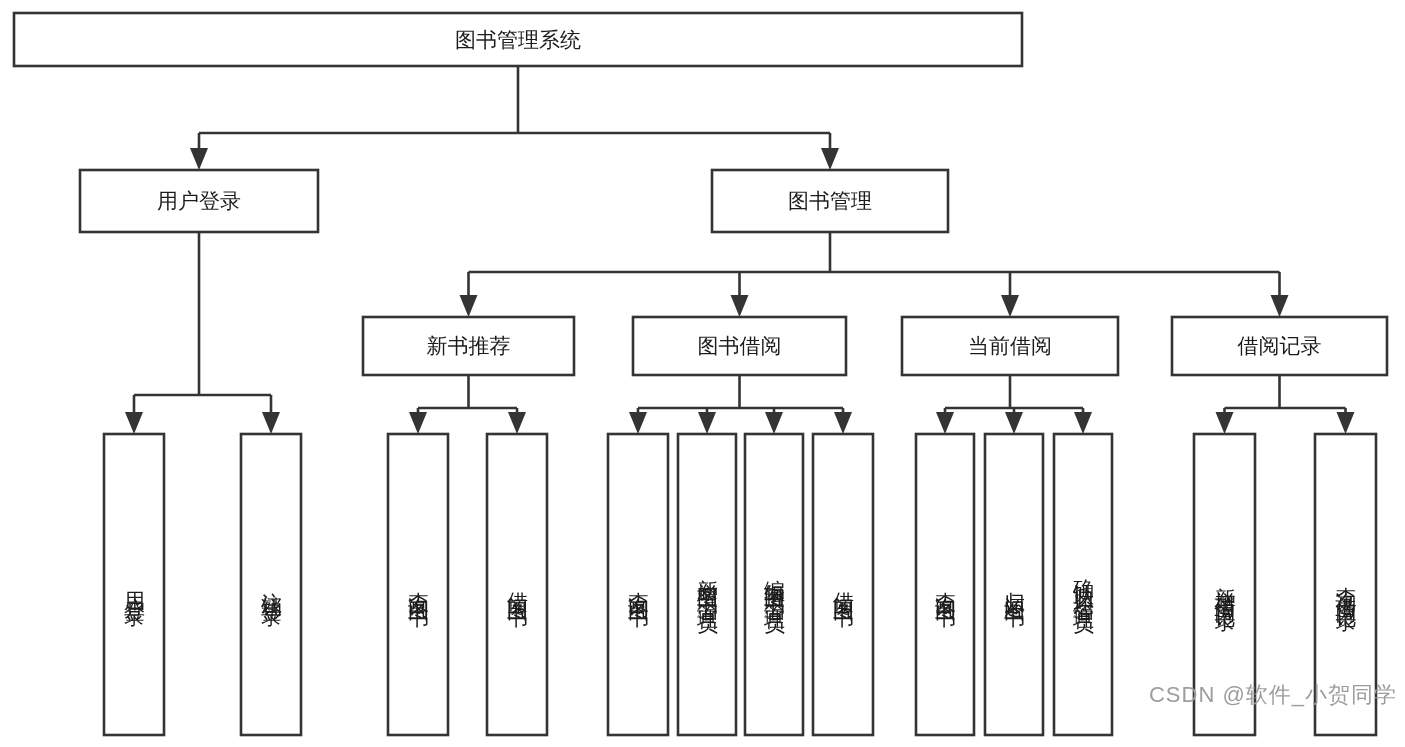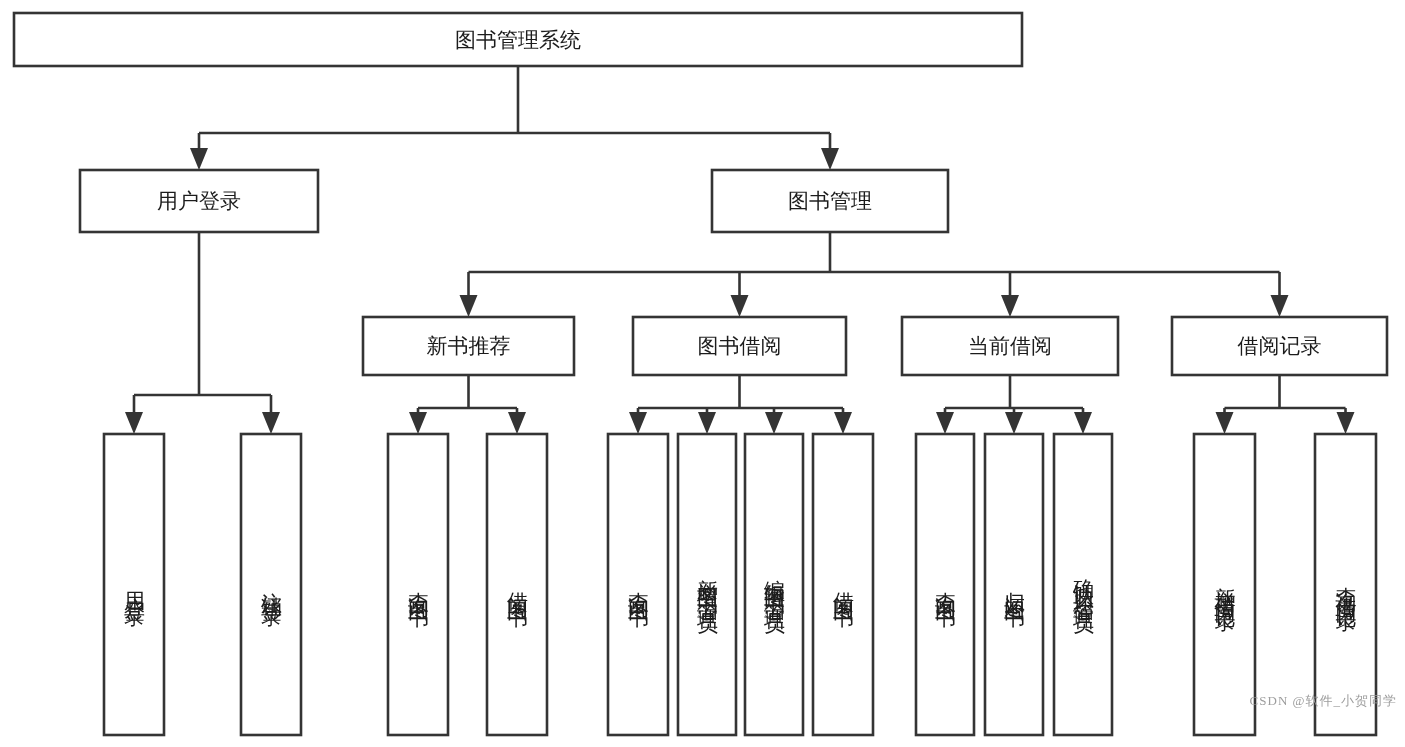--- a/index.html
+++ b/index.html
@@ -61,22 +61,22 @@
     line-height: 1.0;
     letter-spacing: 5px;
     color: #1c1c1c;
     white-space: nowrap;
     pointer-events: none;
   }
   .watermark {
     position: absolute;
     right: 8px;
     bottom: 4px;
-    font-family: Liberation Serif, serif;
-    font-size: 13px;
+    font-family: Liberation Sans, sans-serif;
+    font-size: 22px;
     color: #9d9d9d;
     letter-spacing: 1px;
     white-space: nowrap;
   }
 </style>
 </head>
 <body>
 
 <div id="diagram-root">
 

